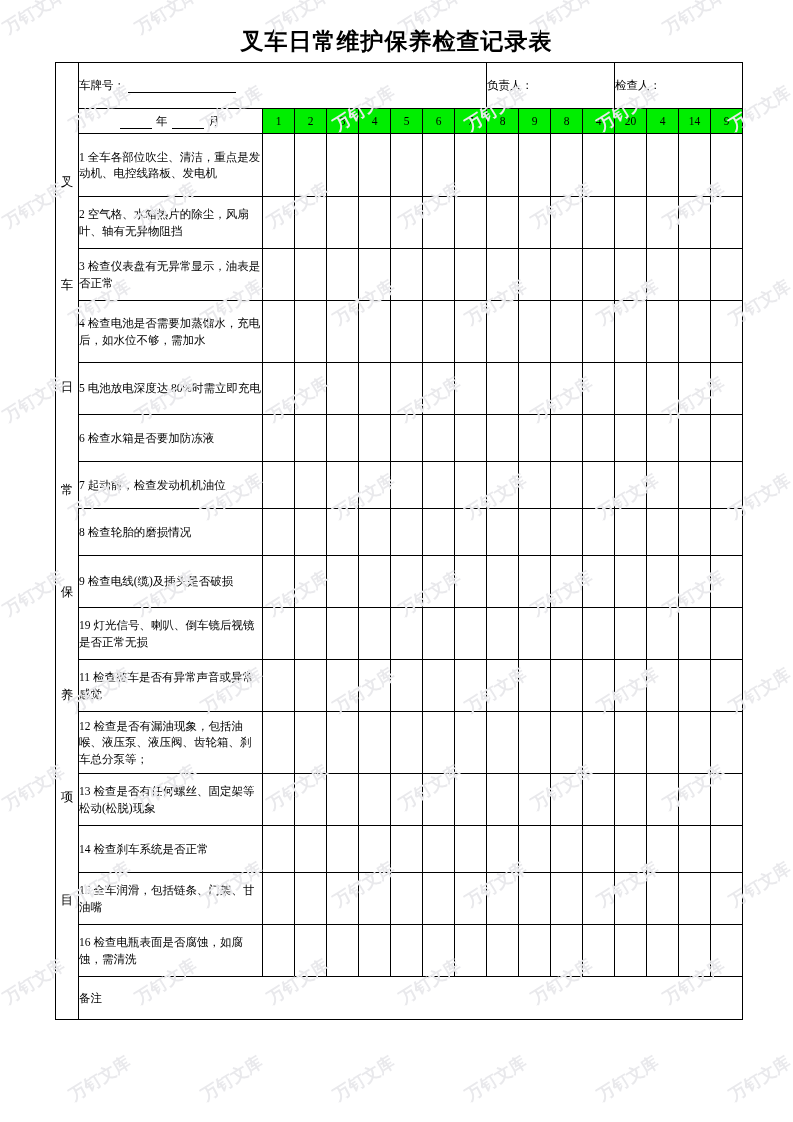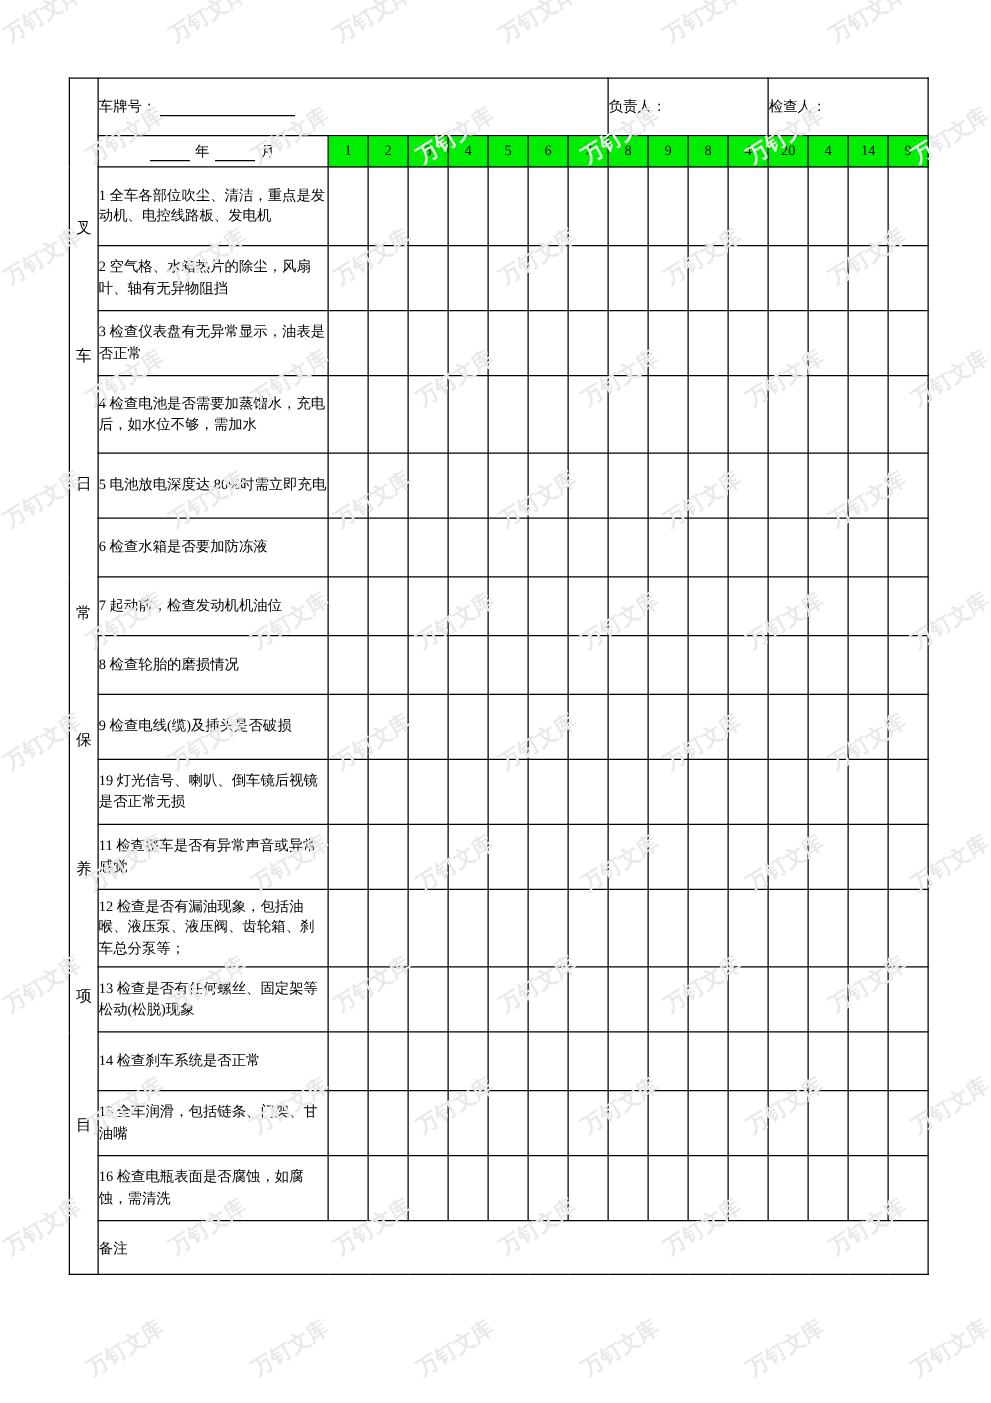--- a/index.html
+++ b/index.html
@@ -250,20 +250,21 @@
     <div class="wm-cell" style="left: 66px; top: 1067px;">万钉文库</div>
     <div class="wm-cell" style="left: 198px; top: 1067px;">万钉文库</div>
     <div class="wm-cell" style="left: 330px; top: 1067px;">万钉文库</div>
     <div class="wm-cell" style="left: 462px; top: 1067px;">万钉文库</div>
     <div class="wm-cell" style="left: 594px; top: 1067px;">万钉文库</div>
     <div class="wm-cell" style="left: 726px; top: 1067px;">万钉文库</div>
   </div>
 
 <div id="page">
 
+  <div id="doc-title">叉车日常维护保养检查记录表</div>
 
   <table id="main-table">
     <colgroup>
       <col style="width:23px">
       <col style="width:184px">
       <col span="15" style="width:32px">
     </colgroup>
     <tbody>
 
       <tr>

